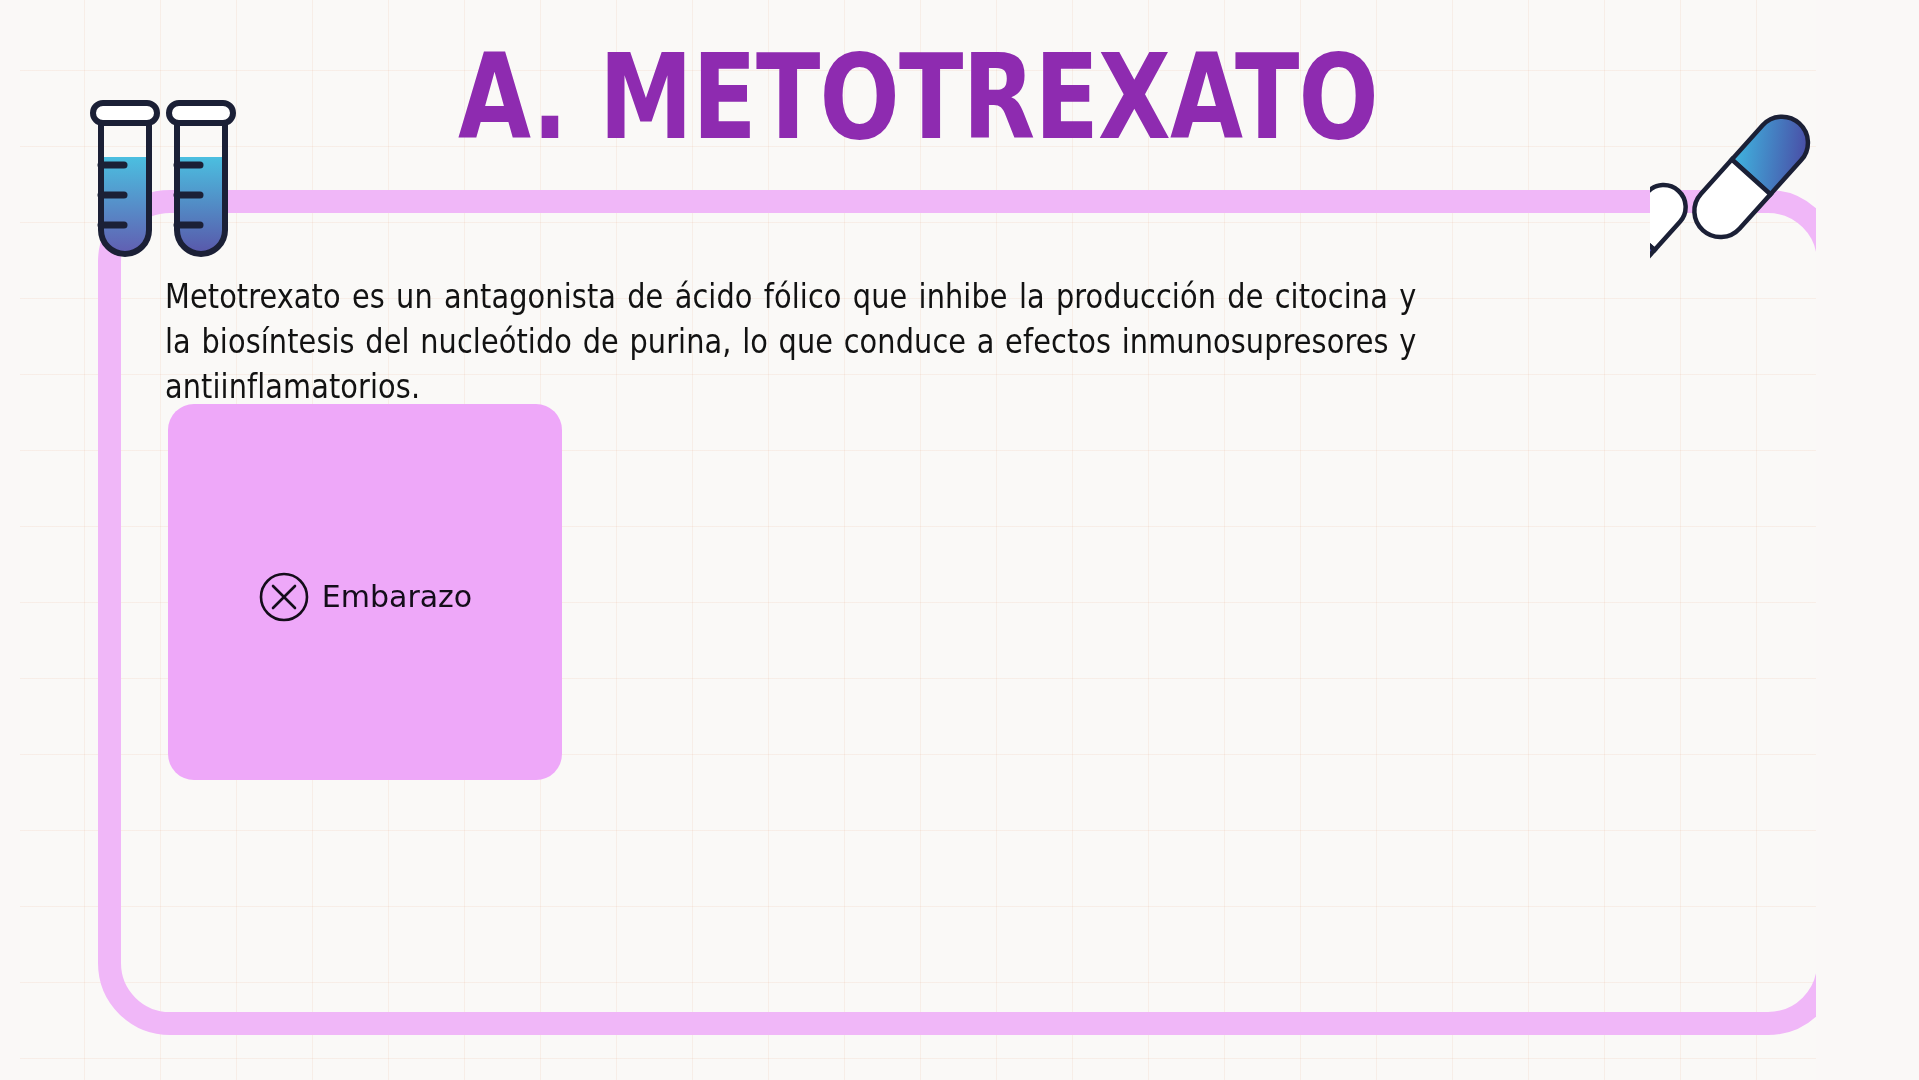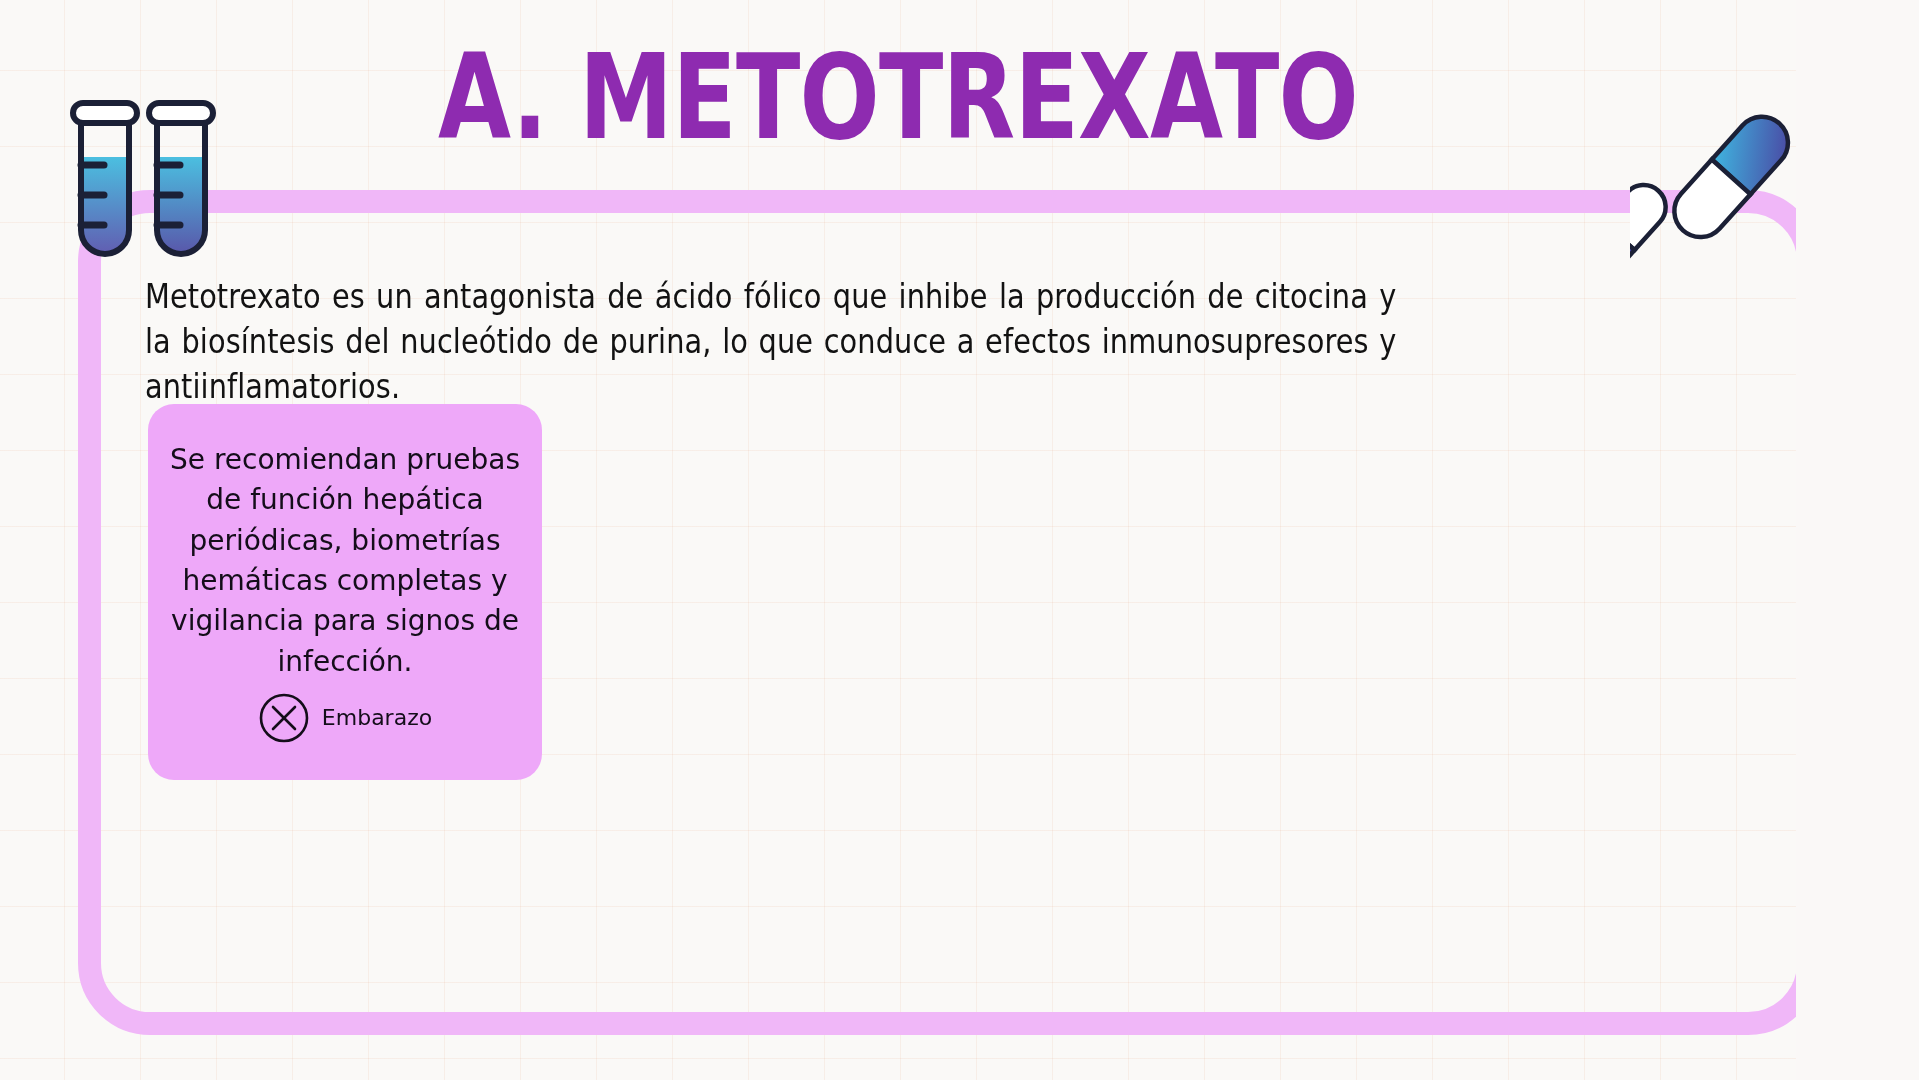--- a/index.html
+++ b/index.html
@@ -7,20 +7,21 @@
     width:1919px; height:1080px;
     background:#faf8f7;
     font-family:"Liberation Sans", sans-serif;
     overflow:hidden;
   }
   #slide {
     position:relative;
     width:1796px; height:1080px;
     background:#faf9f7;
     overflow:hidden;
+    margin-left:20px;
   }
   
   #grid {
     position:absolute; inset:0;
     background-image:
       linear-gradient(to right, rgba(232,180,150,0.16) 1.5px, transparent 1.5px),
       linear-gradient(to bottom, rgba(232,180,150,0.16) 1.5px, transparent 1.5px);
     background-size:76px 76px;
     background-position:-12px -6px;
     pointer-events:none;
@@ -105,21 +106,21 @@
 
   .pregnancy-row {
     display:flex;
     align-items:center;
     justify-content:center;
     gap:12px;
     margin-top:10px;
     width:100%;
   }
   .circle-x { width:52px; height:52px; flex:0 0 auto; }
-  .pregnancy-label { font-size:22px; }
+  .pregnancy-label { font-size:30px; }
 </style>
 </head>
 <body>
 
 <div id="slide">
 
   <div id="grid"></div>
 
   <div id="title">A. METOTREXATO</div>
 
@@ -189,21 +190,20 @@
 
   <div id="frame"></div>
 
   <p id="paragraph">Metotrexato es un antagonista de ácido fólico que inhibe la producción de citocina y la biosíntesis del nucleótido de purina, lo que conduce a efectos inmunosupresores y antiinflamatorios.</p>
 
   <div id="cards">
 
 
 
     <div class="card card-3">
-      <div class="card-body">Se recomiendan pruebas de función hepática periódicas, biometrías hemáticas completas y vigilancia para signos de infección.</div>
       <div class="pregnancy-row">
         <span class="circle-x">
           <svg viewBox="0 0 52 52" width="52" height="52" xmlns="http://www.w3.org/2000/svg">
             <circle cx="26" cy="26" r="23" fill="none" stroke="#140d1a" stroke-width="2.6"></circle>
             <line x1="15" y1="15" x2="37" y2="37" stroke="#140d1a" stroke-width="2.6" stroke-linecap="round"></line>
             <line x1="37" y1="15" x2="15" y2="37" stroke="#140d1a" stroke-width="2.6" stroke-linecap="round"></line>
           </svg>
         </span>
         <span class="pregnancy-label">Embarazo</span>
       </div>

